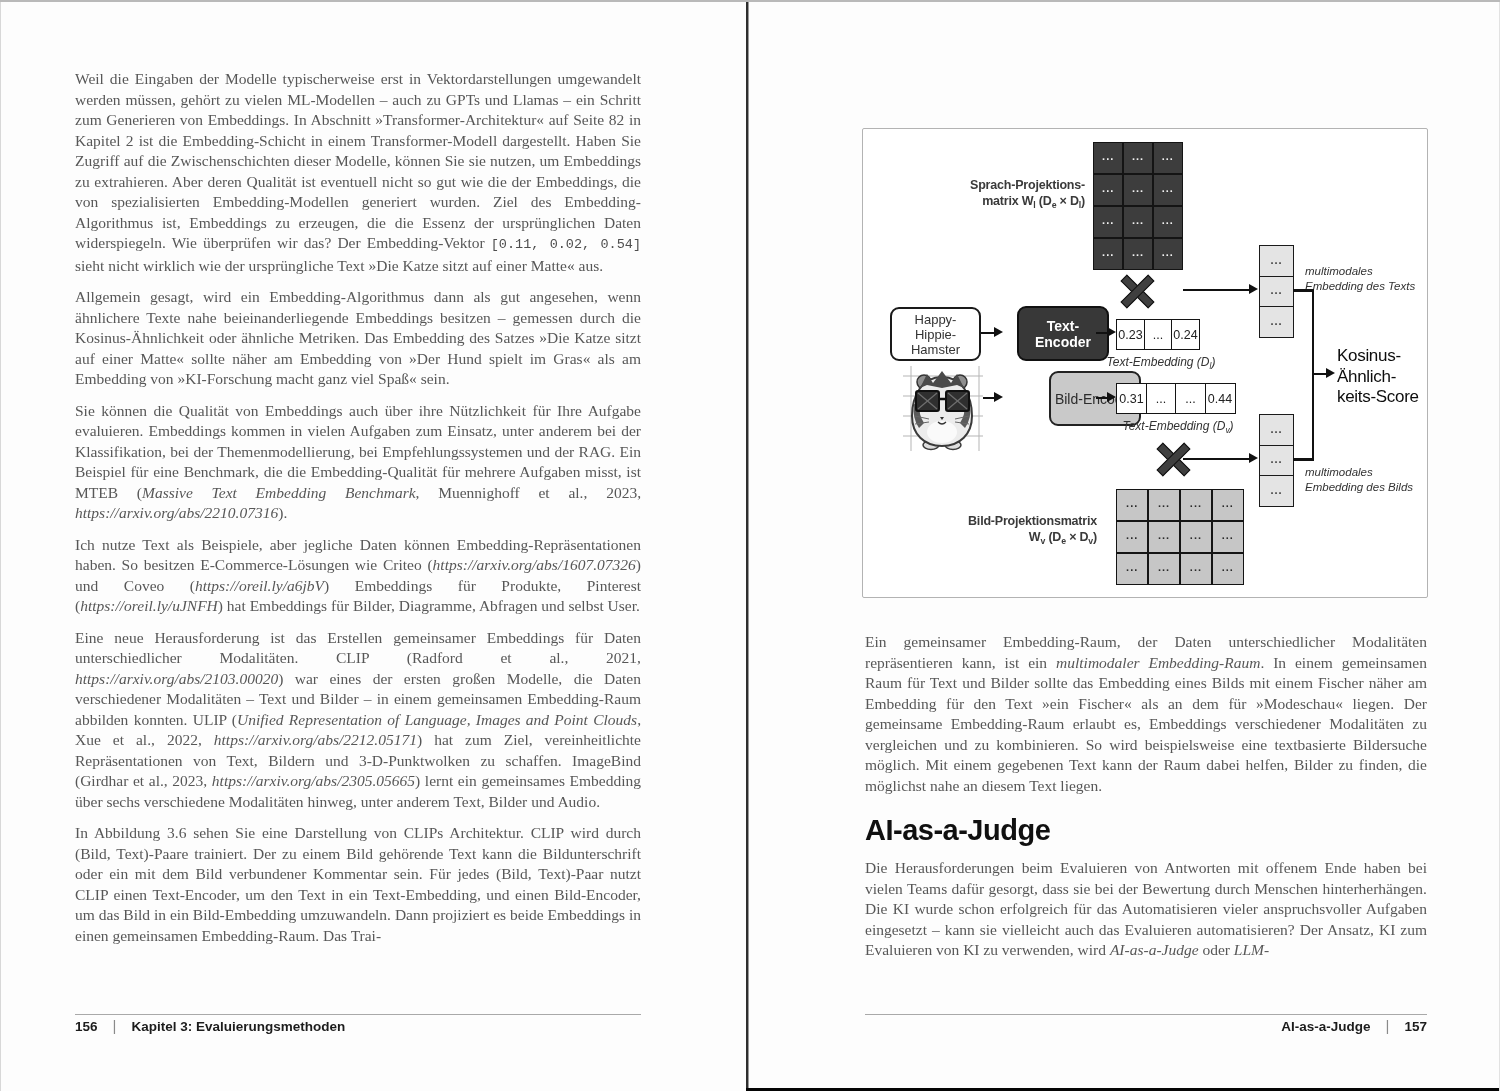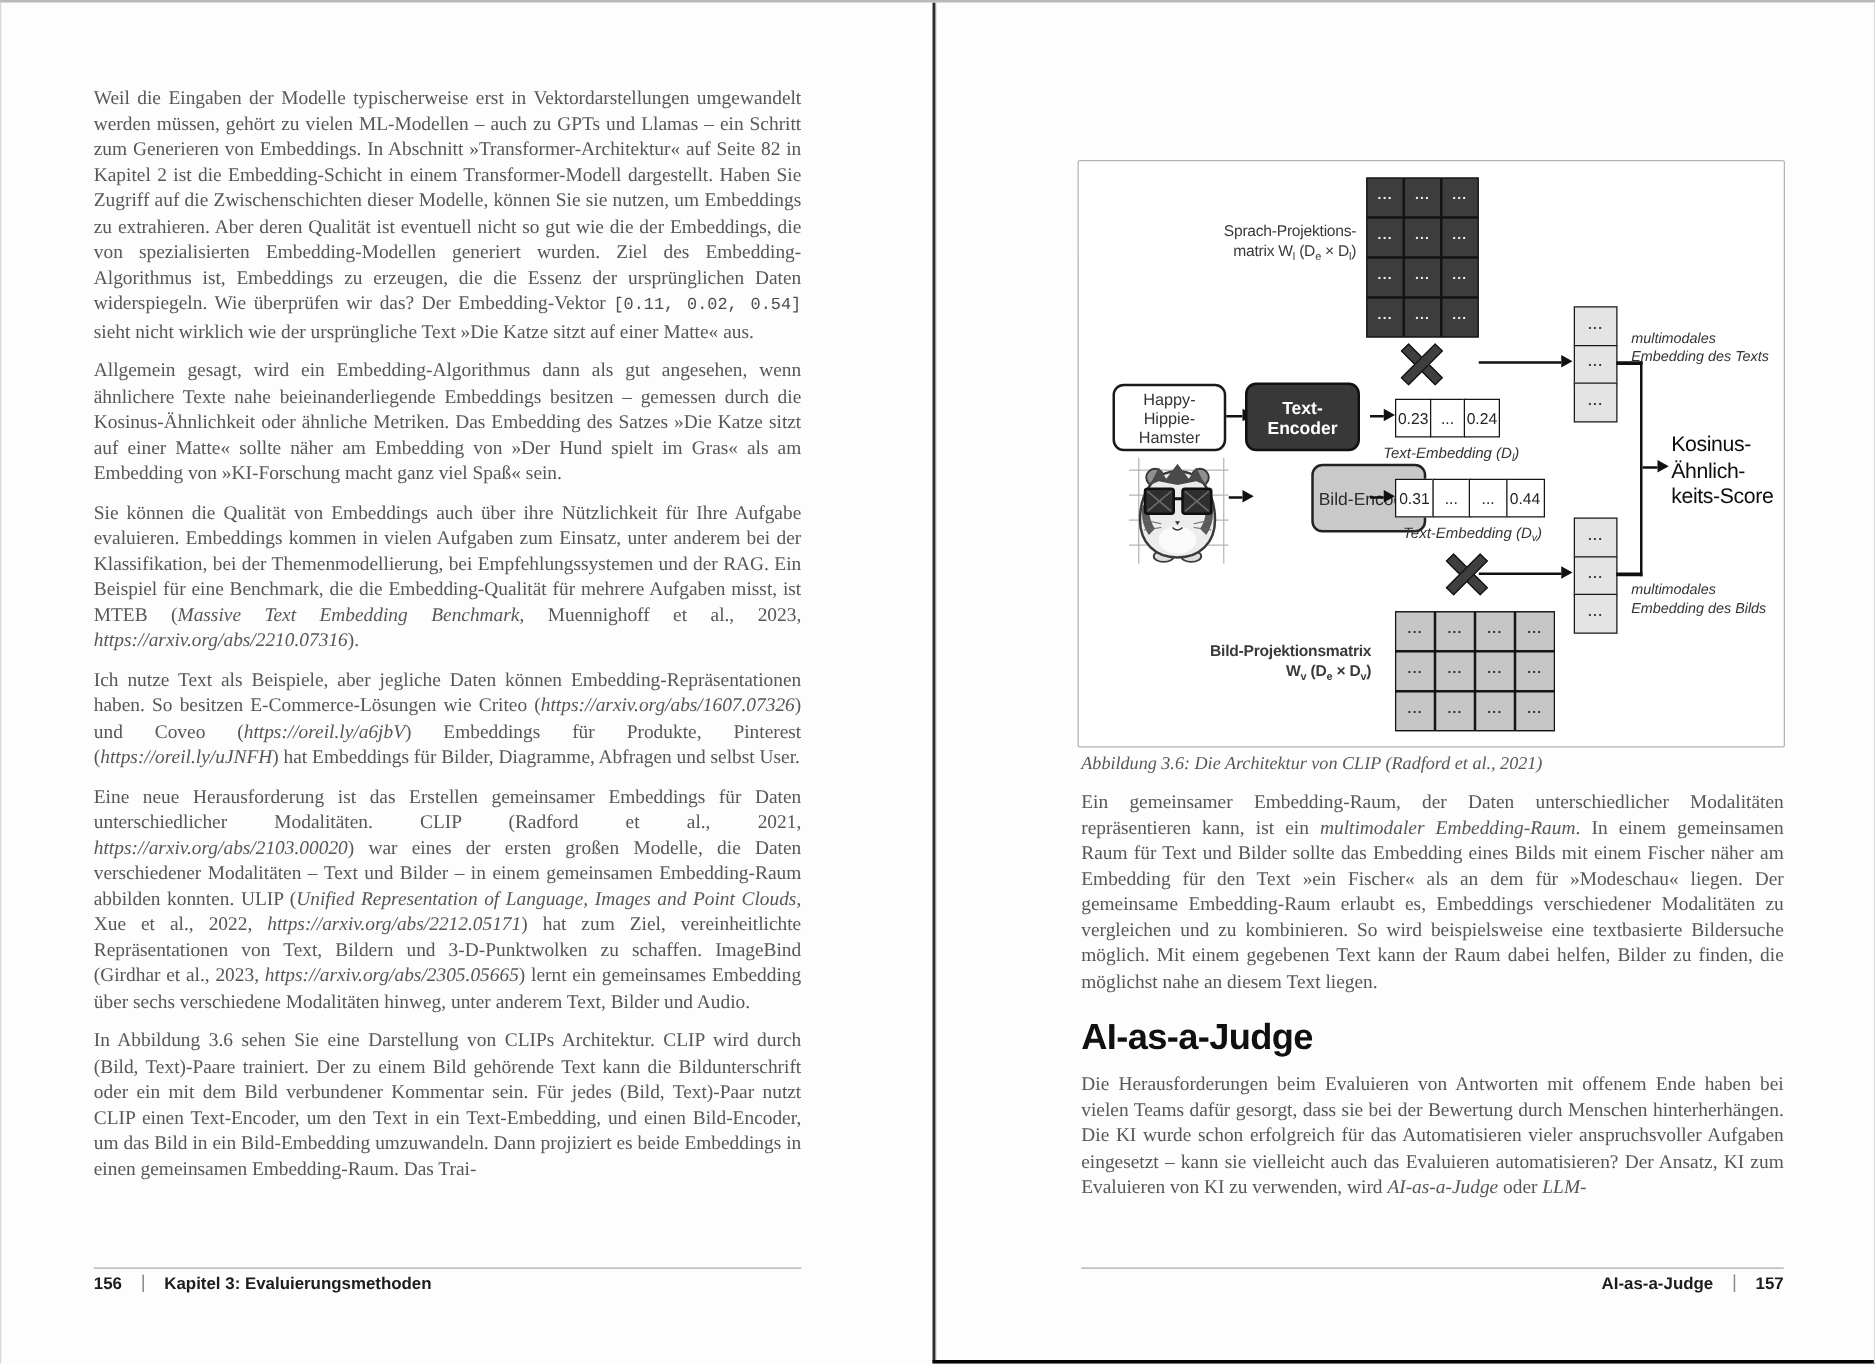--- a/index.html
+++ b/index.html
@@ -102,21 +102,21 @@
     <span class="fsep">|</span>
     <span>Kapitel 3: Evaluierungsmethoden</span>
   </div>
 
   <div class="divider"></div>
   <div class="bottom-bar"></div>
 
 
   <figure class="fig">
 
-    <div class="abs lbl right" style="left:88px;top:48px;width:134px;">
+    <div class="abs lbl right" style="left:88px;top:48px;width:134px;font-weight:bold;">
       <div>Sprach-Projektions-</div>
       <div><span>matrix W</span><sub>l</sub><span> (D</span><sub>e</sub><span> × D</span><sub>l</sub><span>)</span></div>
     </div>
     <div class="abs matrix dark" style="left: 230px; top: 13px; width: 90px; height: 128px; grid-template-columns: repeat(3, 1fr);">
         <div class="mcell">...</div>
         <div class="mcell">...</div>
         <div class="mcell">...</div>
         <div class="mcell">...</div>
         <div class="mcell">...</div>
         <div class="mcell">...</div>
@@ -128,21 +128,21 @@
         <div class="mcell">...</div>
       </div>
 
     <div class="xmark" style="left:252px;top:140px;"></div>
 
     <div class="roundbox inputbox" style="left:27px;top:178px;width:91px;height:54px;">
       <span>Happy-Hippie-Hamster</span>
     </div>
     <div class="harrow" style="left:118px;top:203px;width:13px;"></div>
 
-    <div class="roundbox enc-dark" style="left:133px;top:177px;width:92px;height:55px;">
+    <div class="roundbox enc-dark" style="left:154px;top:177px;width:92px;height:55px;">
       <span>Text-Encoder</span>
     </div>
     <div class="harrow" style="left:233px;top:203px;width:11px;"></div>
 
     <div class="abs vec" style="left:253px;top:190px;">
         <div class="cell">0.23</div>
         <div class="cell">...</div>
         <div class="cell">0.24</div>
       </div>
     <div class="abs ital" style="left:228px;top:226px;width:140px;text-align:center;font-size:12px;"><span>Text-Embedding (D</span><sub>l</sub><span>)</span></div>
@@ -249,21 +249,20 @@
     <div class="vline" style="left:448.5px;top:160px;height:171.5px;"></div>
     <div class="harrow" style="left:451px;top:244px;width:12px;"></div>
 
     <div class="abs score" style="left:474px;top:217px;width:92px;">
       <div>Kosinus-</div>
       <div>Ähnlich-</div>
       <div>keits-Score</div>
     </div>
   </figure>
 
-  <div class="abs caption" style="left:865px;top:601px;width:562px;">Abbildung 3.6: Die Architektur von CLIP (Radford et al., 2021)</div>
 
   <div class="abs" style="left:865px;top:630px;width:562px;">
     <p class="body"><span>Ein gemeinsamer Embedding-Raum, der Daten unterschiedlicher Modalitäten repräsentieren kann, ist ein </span><em>multimodaler Embedding-Raum</em><span>. In einem gemeinsamen Raum für Text und Bilder sollte das Embedding eines Bilds mit einem Fischer näher am Embedding für den Text »ein Fischer« als an dem für »Modeschau« liegen. Der gemeinsame Embedding-Raum erlaubt es, Embeddings verschiedener Modalitäten zu vergleichen und zu kombinieren. So wird beispielsweise eine textbasierte Bildersuche möglich. Mit einem gegebenen Text kann der Raum dabei helfen, Bilder zu finden, die möglichst nahe an diesem Text liegen.</span></p>
   </div>
 
   <h1 class="section abs" style="left:865px;top:812px;">AI-as-a-Judge</h1>
 
   <div class="abs" style="left:865px;top:856px;width:562px;">
     <p class="body"><span>Die Herausforderungen beim Evaluieren von Antworten mit offenem Ende haben bei vielen Teams dafür gesorgt, dass sie bei der Bewertung durch Menschen hinterherhängen. Die KI wurde schon erfolgreich für das Automatisieren vieler anspruchsvoller Aufgaben eingesetzt – kann sie vielleicht auch das Evaluieren automatisieren? Der Ansatz, KI zum Evaluieren von KI zu verwenden, wird </span><em>AI-as-a-Judge</em><span> oder </span><em>LLM-</em></p>
   </div>

